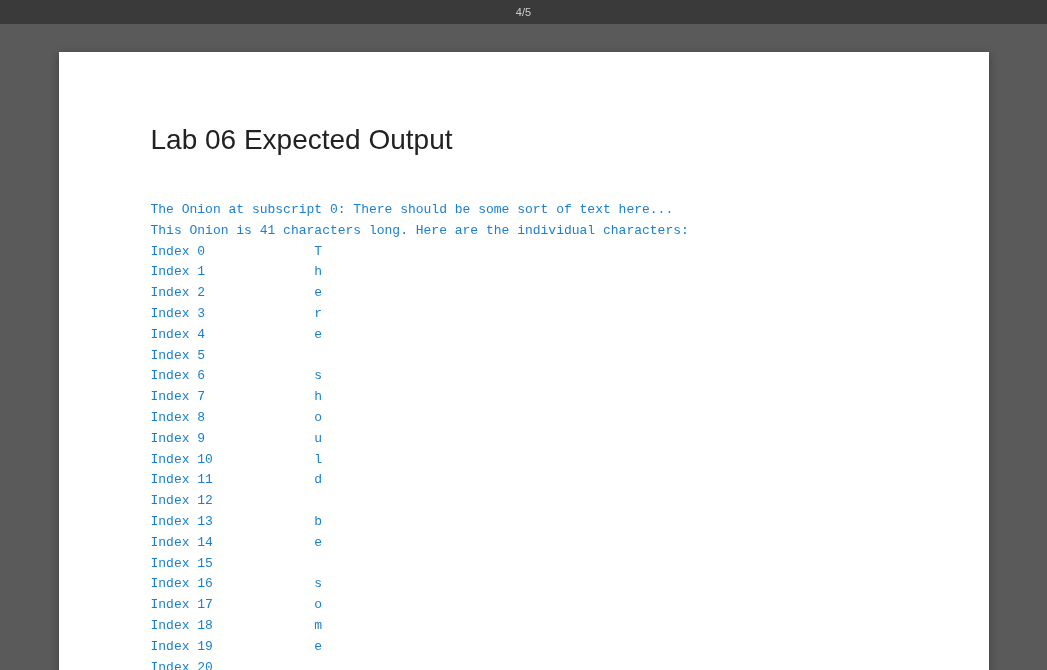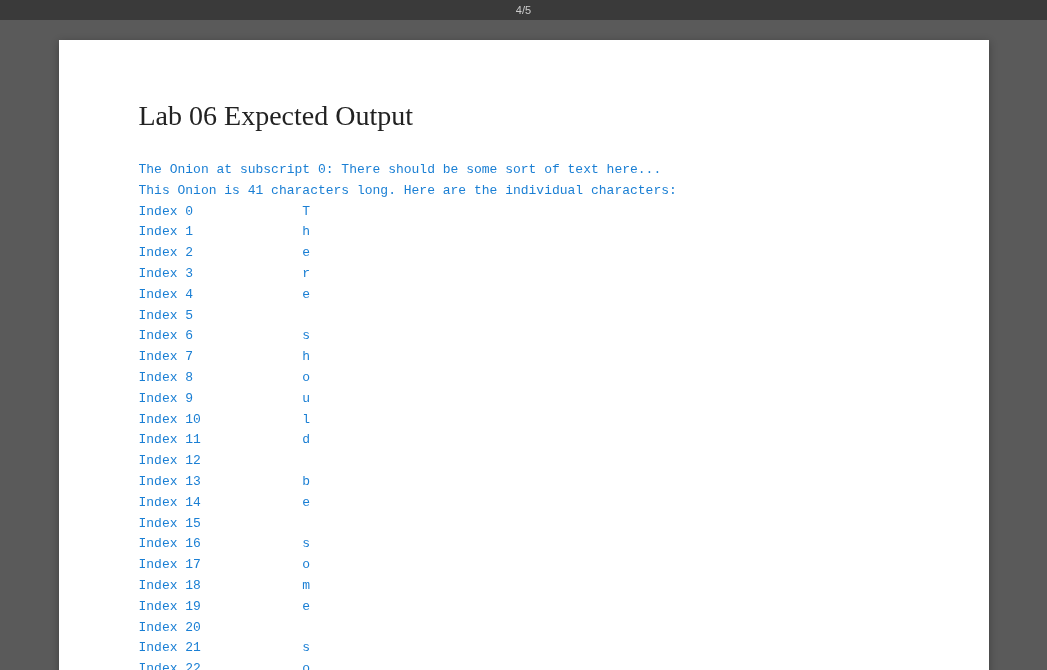--- a/index.html
+++ b/index.html
@@ -1,17 +1,17 @@
 <!DOCTYPE html>
 <html><head>
   <meta charset="utf-8">
   <style>
     * {
       margin: 0;
-      padding: 0;
+      padding: 12px;
       box-sizing: border-box;
     }
 
     body {
       background-color: #5a5a5a;
       font-family: Arial, sans-serif;
       min-height: 670px;
       display: flex;
       justify-content: center;
       padding: 30px 20px;
@@ -19,25 +19,25 @@
 
     .page-container {
       background-color: #ffffff;
       width: 930px;
       min-height: 610px;
       padding: 60px 80px;
       box-shadow: 0 2px 8px rgba(0,0,0,0.3);
     }
 
     .page-title {
-      font-family: Liberation Serif, serif;
+      font-family: Liberation Sans, sans-serif;
       font-size: 28px;
       font-weight: 300;
       color: #222222;
-      margin-bottom: 28px;
+      margin-bottom: 20px;
     }
 
     .code-output {
       font-family: 'Courier New', Courier, monospace;
       font-size: 13px;
       color: #1a7fd4;
       line-height: 1.6;
       white-space: pre;
     }
 

